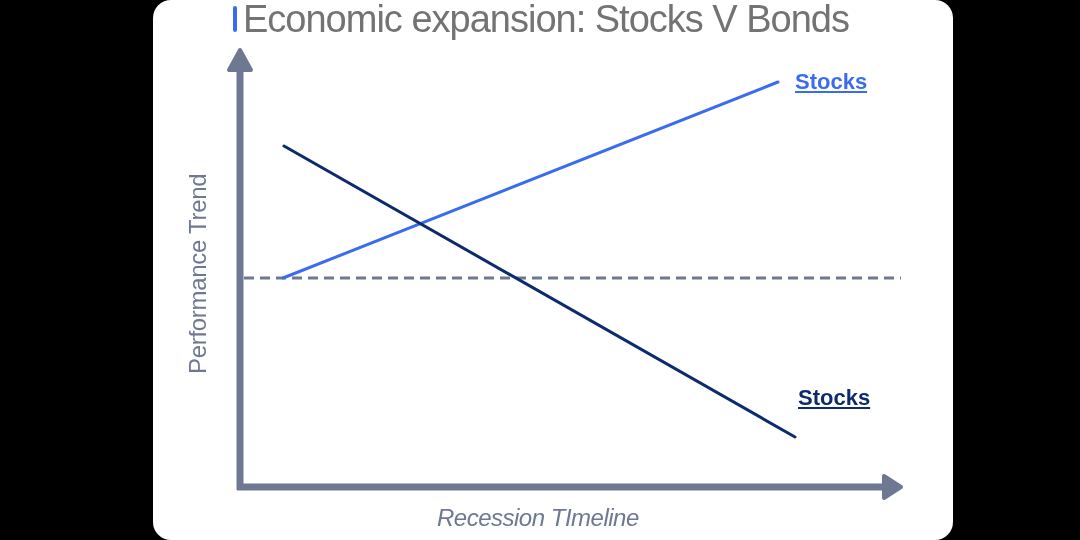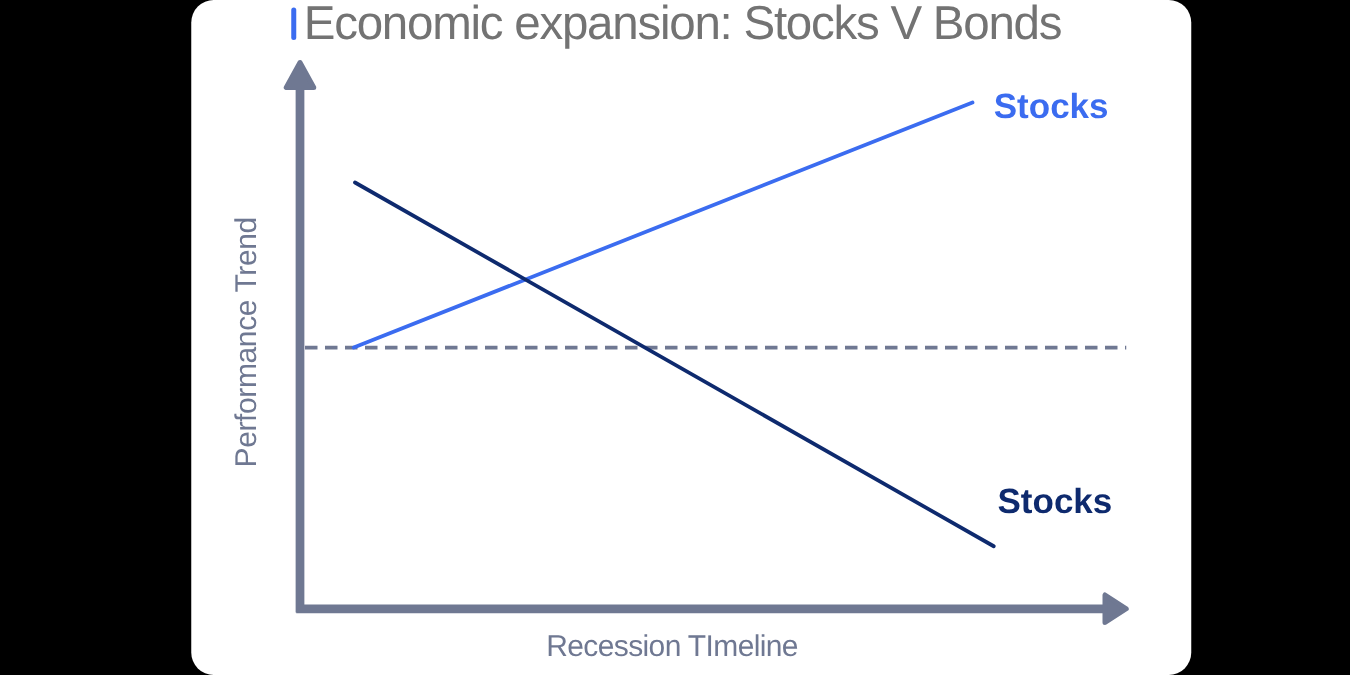--- a/index.html
+++ b/index.html
@@ -45,28 +45,30 @@
       left: 0;
       top: 0;
     }
     .label {
       position: absolute;
       font-family: "Liberation Sans", sans-serif;
       white-space: nowrap;
     }
     .series-label {
       font-weight: bold;
-      font-size: 28px;
+      font-size: 22px;
+      text-decoration: underline;
     }
     .xlabel {
       left: 437px;
       top: 504px;
       font-size: 24px;
       color: #6f7892;
       letter-spacing: -0.5px;
+      font-style: italic;
     }
     .ylabel {
       left: 196px;
       top: 252px;
       font-size: 24px;
       color: #6f7892;
       transform-origin: 0 0;
       transform: translate(-12px, 122px) rotate(-90deg);
       letter-spacing: -0.3px;
     }

